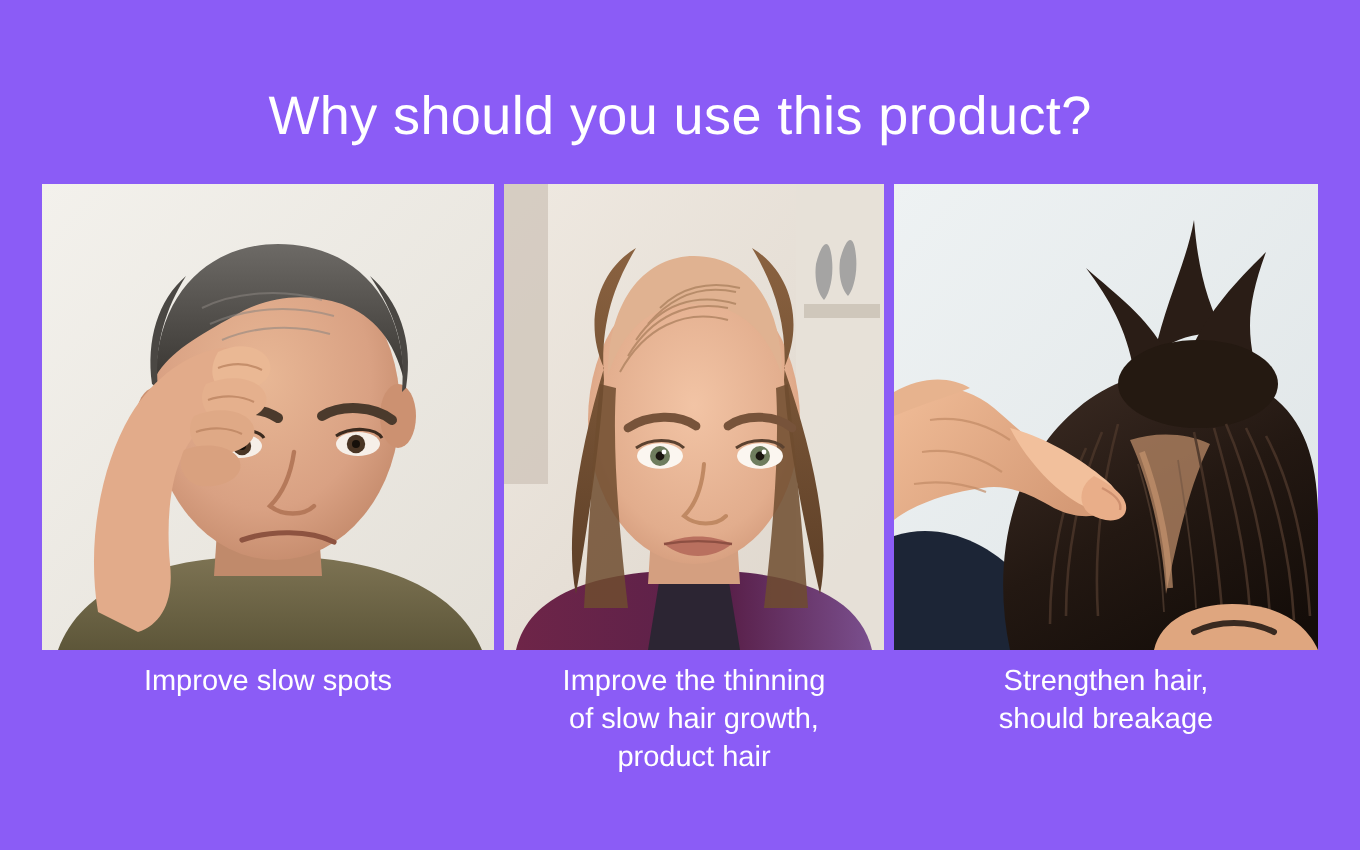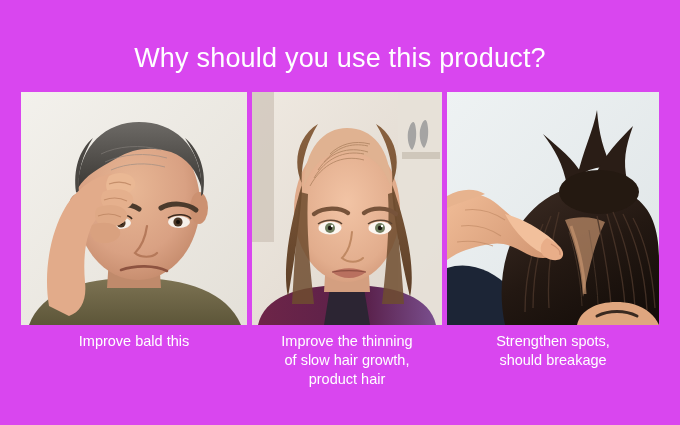--- a/index.html
+++ b/index.html
@@ -5,21 +5,21 @@
   html,body{margin:0;padding:0;}
   body{
     width:680px;height:425px;
     background:#1a0d3e;
     font-family:"Liberation Sans", sans-serif;
     overflow:hidden;
     position:relative;
   }
   .slide{
     position:absolute;inset:0;
-    background:#d946ef;
+    background:#8b5cf6;
     display:flex;flex-direction:column;align-items:center;
   }
   .headline{
     margin-top:45px;
     color:#ffffff;
     font-size:27px;
     font-weight:300;
     letter-spacing:.2px;
     line-height:1;
     text-align:center;
@@ -294,26 +294,26 @@
           </g>
           <path d="M104 152 C110 155 114 159 113 163" stroke="#cf9170" stroke-width="1.2" fill="none"></path>
         </g>
       </svg>
     </div>
 
   </div>
 
   <div class="captions">
     <div class="cap c1">
-      <span class="line">Improve bald this</span>
+      <span class="line">Improve slow spots</span>
     </div>
     <div class="cap c2">
       <span class="line">Improve the thinning</span>
       <span class="line">of slow hair growth,</span>
       <span class="line">product hair</span>
     </div>
     <div class="cap c3">
-      <span class="line">Strengthen spots,</span>
+      <span class="line">Strengthen hair,</span>
       <span class="line">should breakage</span>
     </div>
   </div>
 
 </div>
 
 </body></html>

